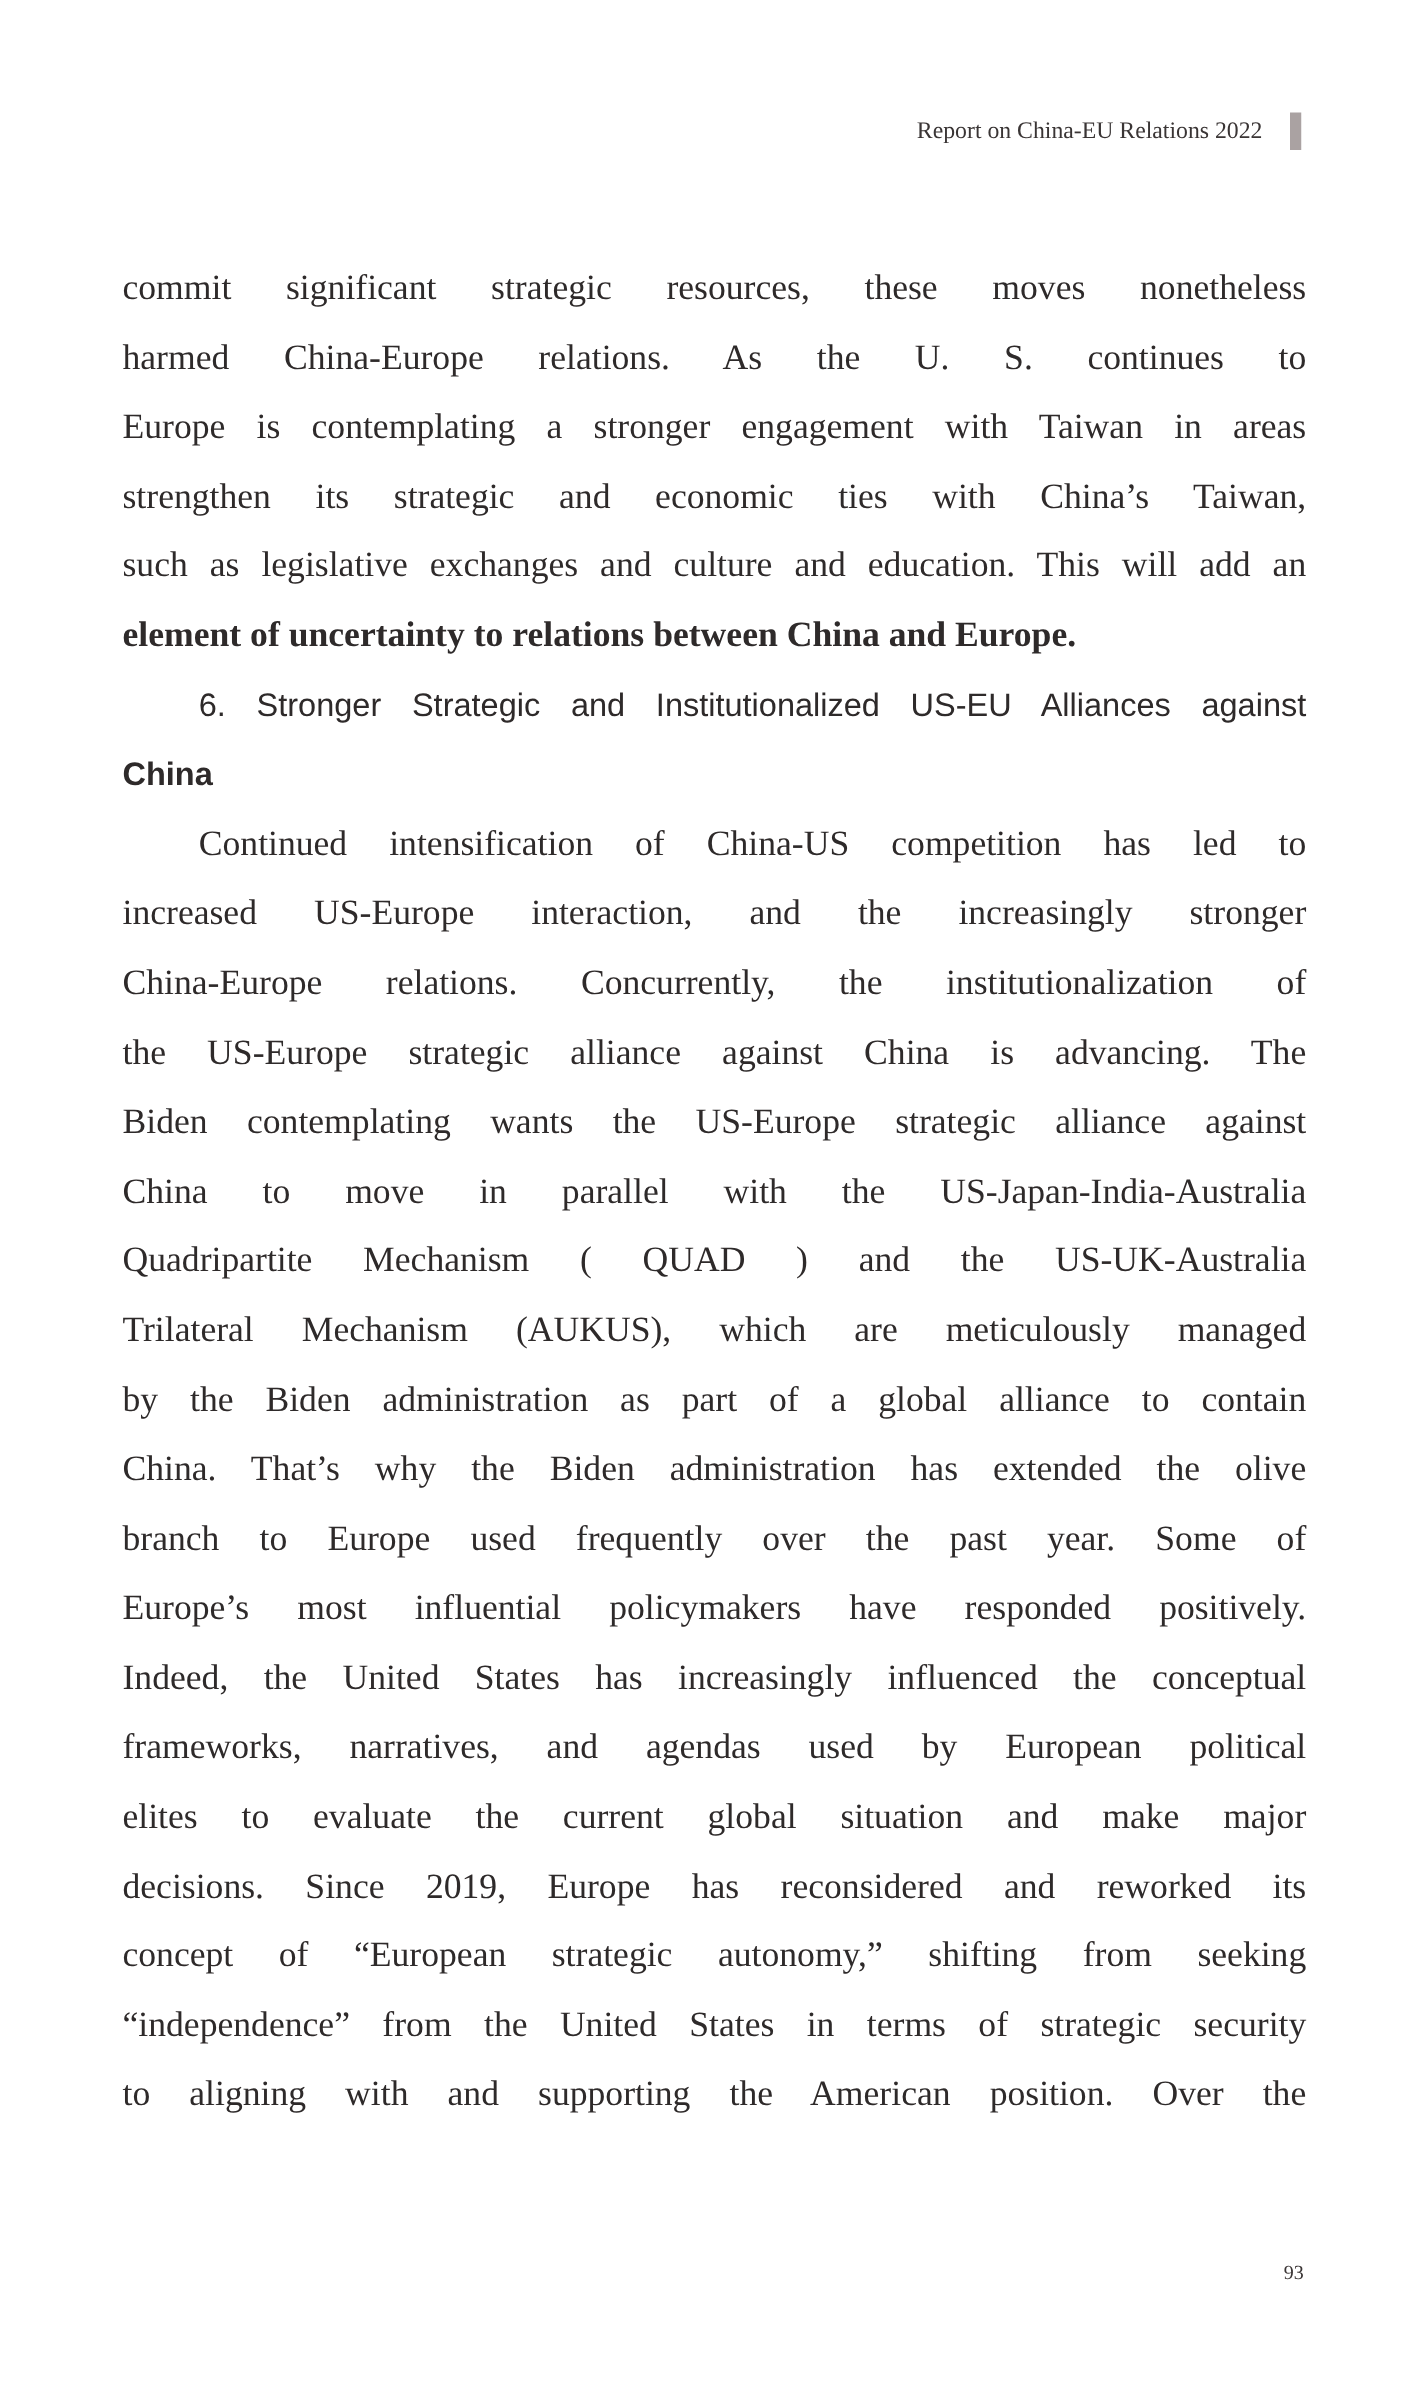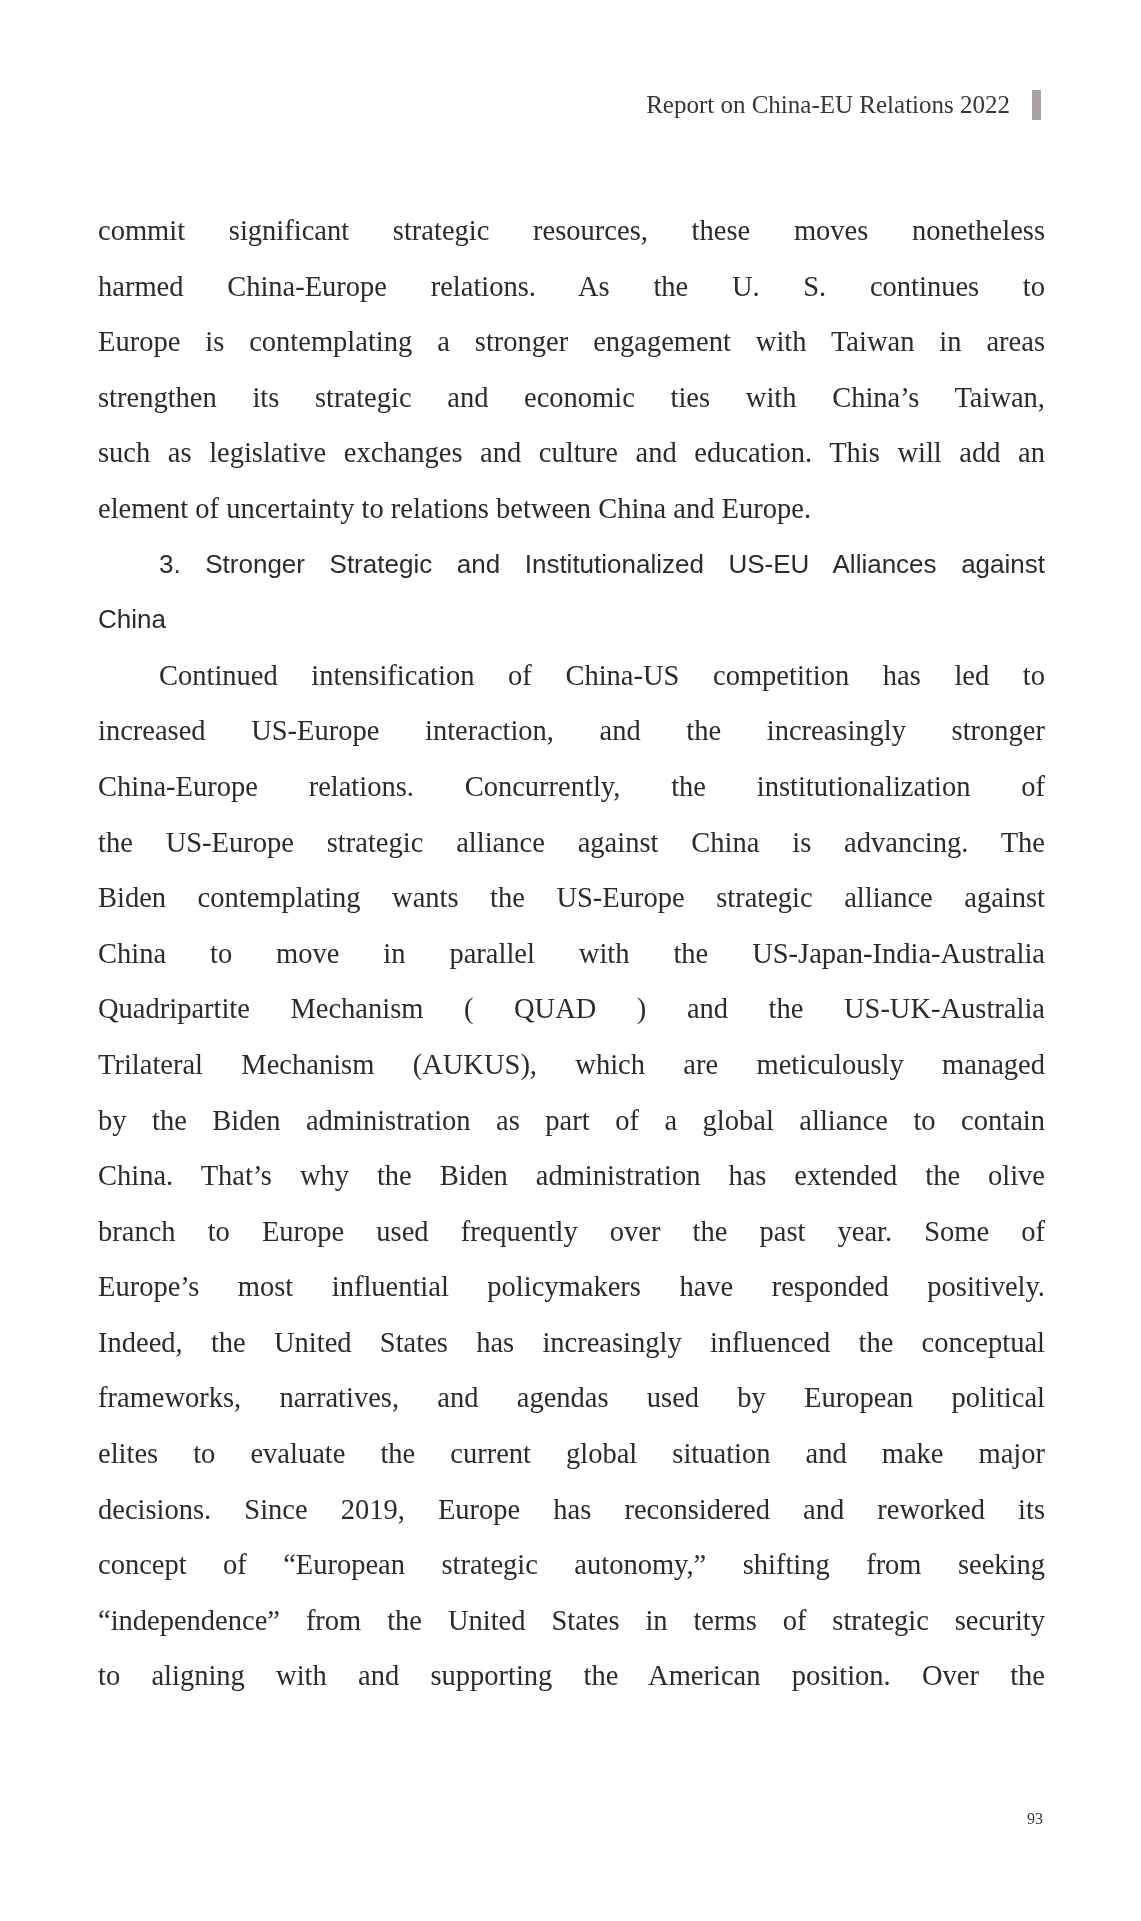--- a/index.html
+++ b/index.html
@@ -1,29 +1,29 @@
 <!DOCTYPE html>
 <html><head>
 <meta charset="utf-8">
 <style>
   html, body { margin: 0; padding: 0; background: #ffffff; }
   body { width: 1141px; height: 1921px; position: relative; overflow: hidden; }
   .header {
     position: absolute; top: 90px; right: 100px;
-    font-family: "Liberation Serif", serif; font-size: 25px; color: #3a3535;
+    font-family: "Liberation Serif", serif; font-size: 19px; color: #3a3535;
     display: flex; align-items: center;
   }
   .header .bar { width: 9px; height: 30px; background: #aaa2a2; margin-left: 22px; }
   .body-text {
     position: absolute; left: 98px; width: 947px; top: 203px;
     font-family: "Liberation Serif", serif; font-size: 28.5px; color: #2e2a2a;
     line-height: 55.6px;
   }
   .line { display: block; text-align: justify; text-align-last: justify; white-space: nowrap; height: 55.6px; }
-  .line.last { text-align-last: left; }
+  .line.last { text-align-last: left; font-weight: bold; }
   .line.indent { padding-left: 61px; }
   .heading { font-family: "Liberation Sans", sans-serif; font-size: 26px; color: #2e2a2a; }
   .page-number {
     position: absolute; top: 1810px; right: 98px;
     font-family: "Liberation Serif", serif; font-size: 16px; color: #3a3535;
   }
 </style>
 </head>
 <body>
 
@@ -35,21 +35,21 @@
 <div class="body-text">
   <div>
     <span class="line">commit significant strategic resources, these moves nonetheless</span>
     <span class="line">harmed China-Europe relations. As the U. S. continues to</span>
     <span class="line">Europe is contemplating a stronger engagement with Taiwan in areas</span>
     <span class="line">strengthen its strategic and economic ties with China’s Taiwan,</span>
     <span class="line">such as legislative exchanges and culture and education. This will add an</span>
     <span class="line last">element of uncertainty to relations between China and Europe.</span>
   </div>
   <div class="heading">
-    <span class="line indent">3. Stronger Strategic and Institutionalized US-EU Alliances against</span>
+    <span class="line indent">6. Stronger Strategic and Institutionalized US-EU Alliances against</span>
     <span class="line last">China</span>
   </div>
   <div>
     <span class="line indent">Continued intensification of China-US competition has led to</span>
     <span class="line">increased US-Europe interaction, and the increasingly stronger</span>
     <span class="line">China-Europe relations. Concurrently, the institutionalization of</span>
     <span class="line">the US-Europe strategic alliance against China is advancing. The</span>
     <span class="line">Biden contemplating wants the US-Europe strategic alliance against</span>
     <span class="line">China to move in parallel with the US-Japan-India-Australia</span>
     <span class="line">Quadripartite Mechanism ( QUAD ) and the US-UK-Australia</span>

